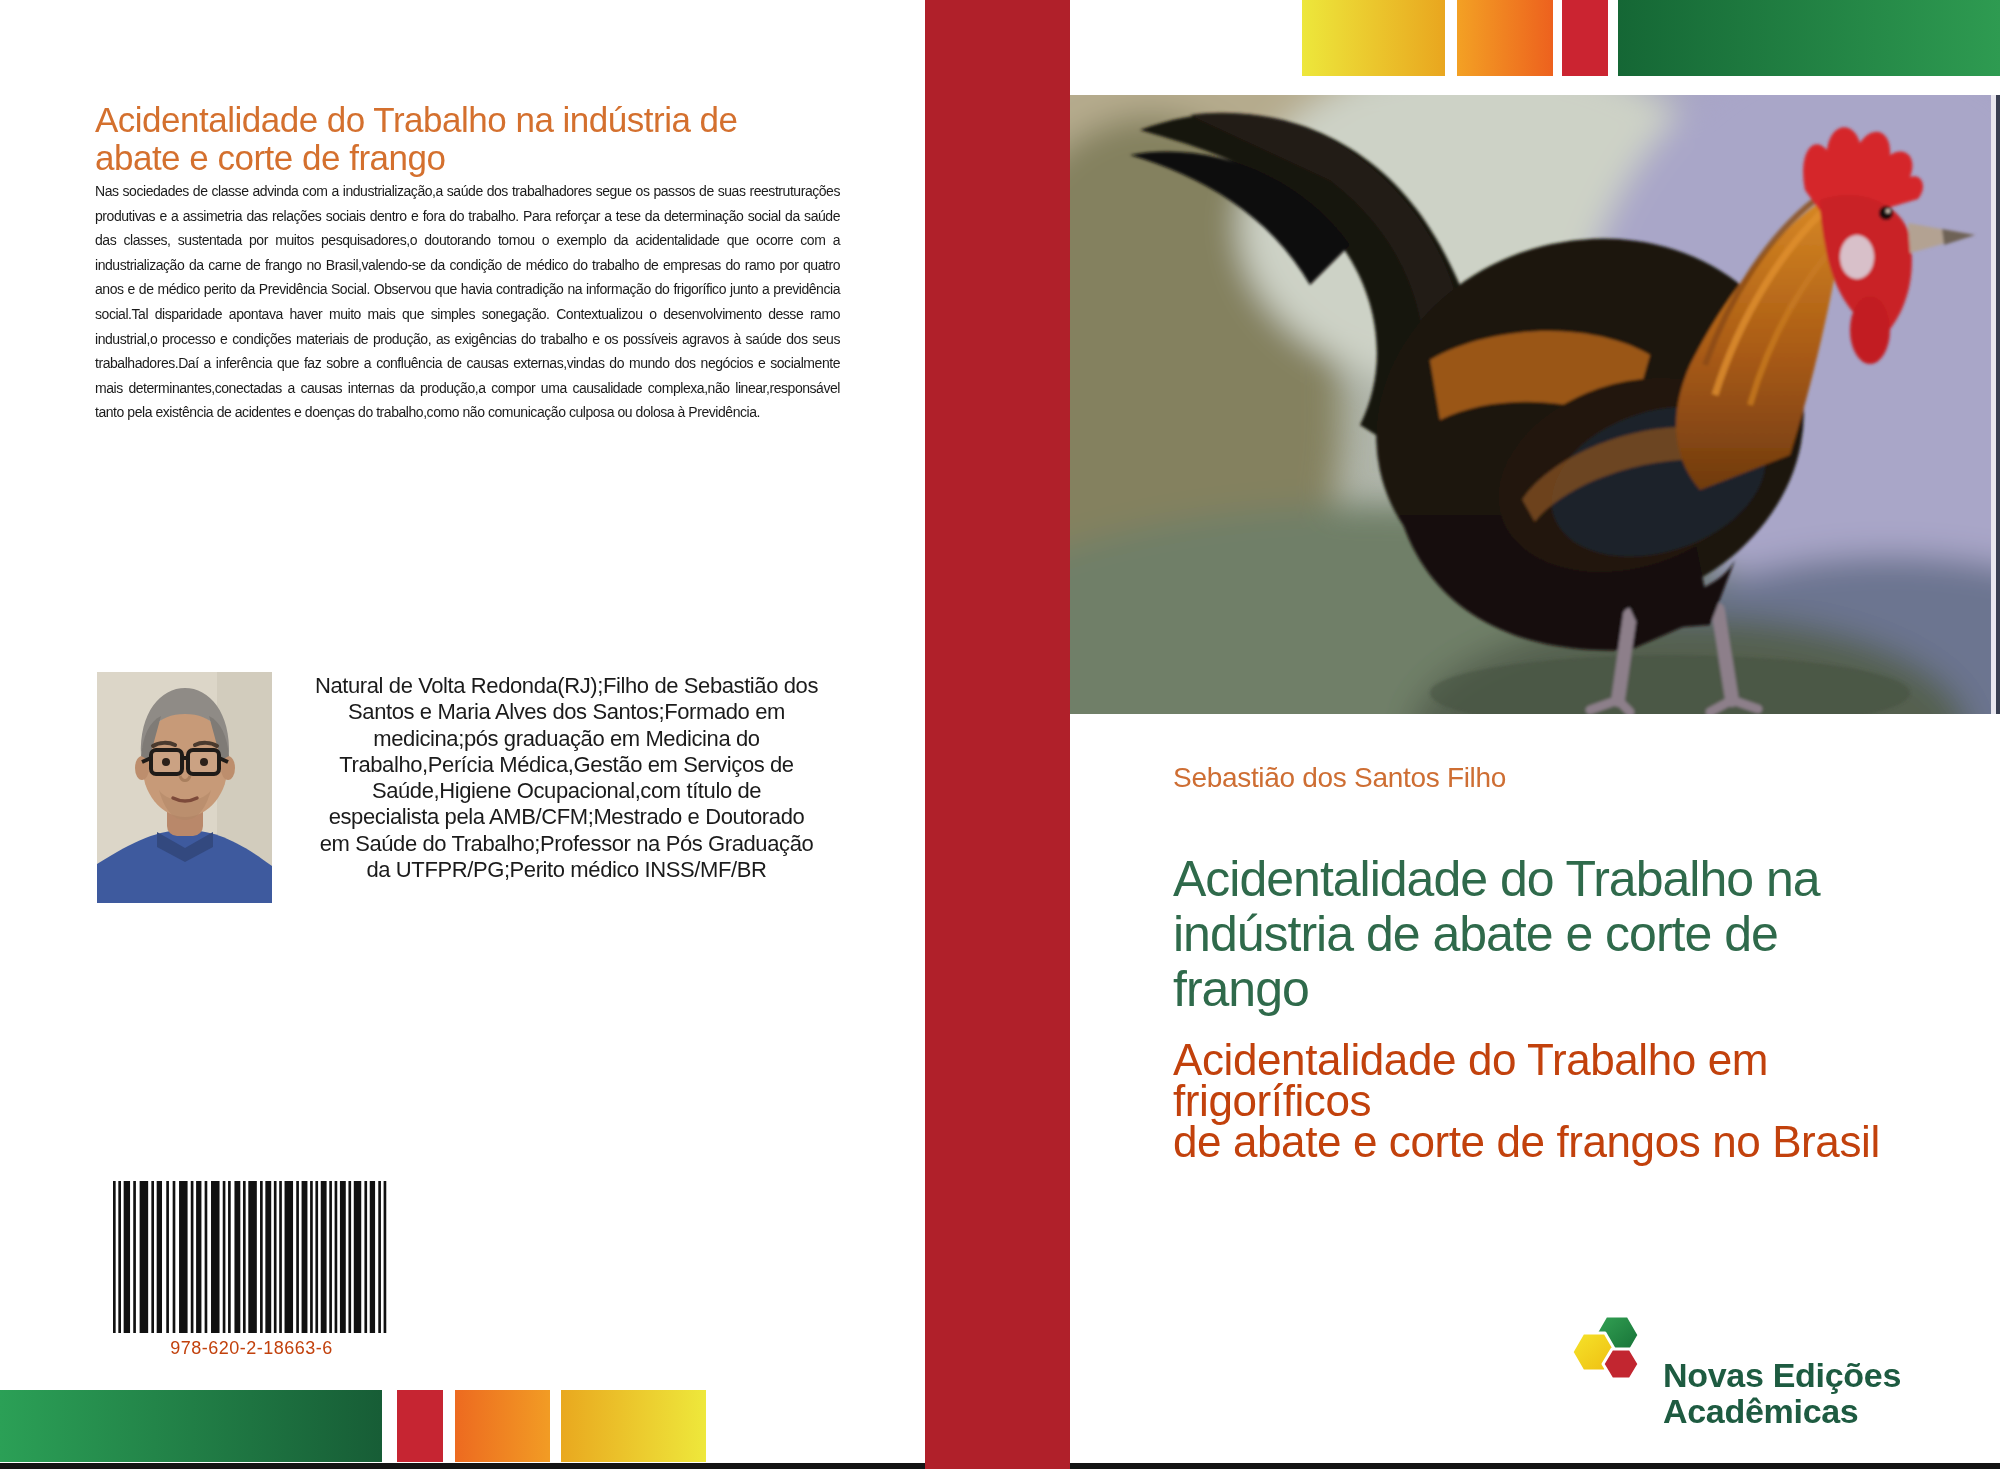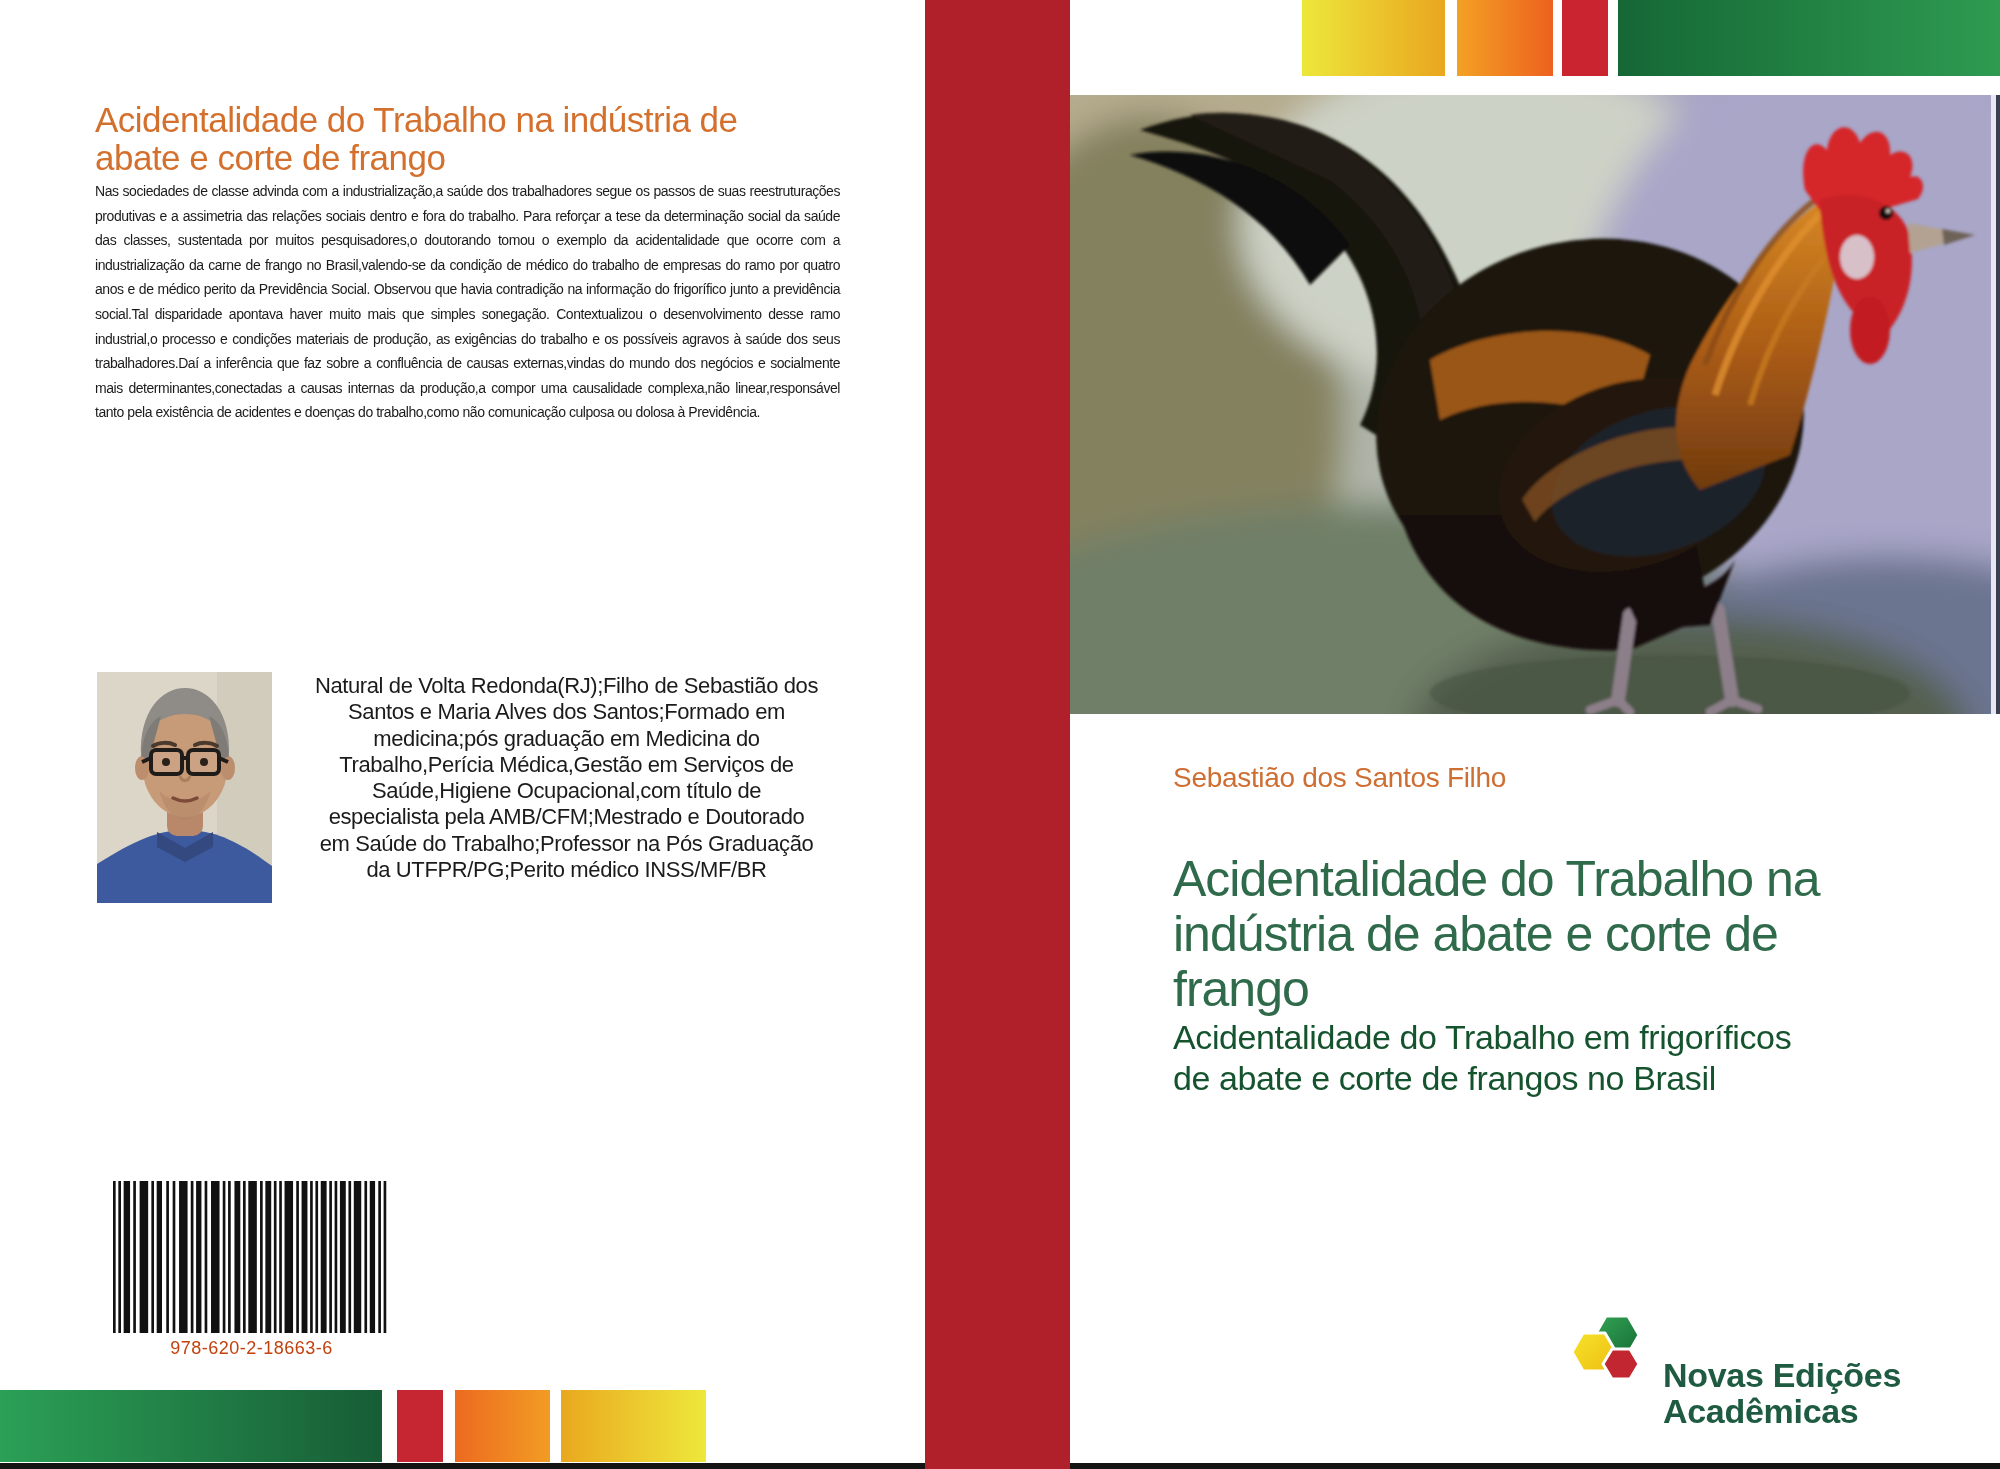--- a/index.html
+++ b/index.html
@@ -50,22 +50,22 @@
   .front-photo{left:1070px;top:95px;width:930px;height:619px;}
   .front-author{
     left:1173px;top:762px;width:700px;color:#CE6E33;
     font-size:28px;letter-spacing:-0.3px;
   }
   .front-title{
     left:1173px;top:810px;width:800px;color:#2F6A4B;
     font-size:50px;line-height:55px;letter-spacing:-1px;font-weight:400;margin-top:42px;
   }
   .front-subtitle{
-    left:1173px;top:1017px;width:780px;color:#14532d;
-    font-size:34px;line-height:41px;letter-spacing:-0.4px;
+    left:1173px;top:1039px;width:780px;color:#c2410c;
+    font-size:44px;line-height:41px;letter-spacing:-0.4px;
   }
   .pub-logo{left:1570px;top:1308px;width:84px;height:84px;}
   .pub-name{
     left:1663px;top:1357px;width:330px;color:#1E5B41;
     font-size:34px;line-height:36px;font-weight:700;letter-spacing:-0.3px;
   }
 </style>
 </head>
 <body>
 

